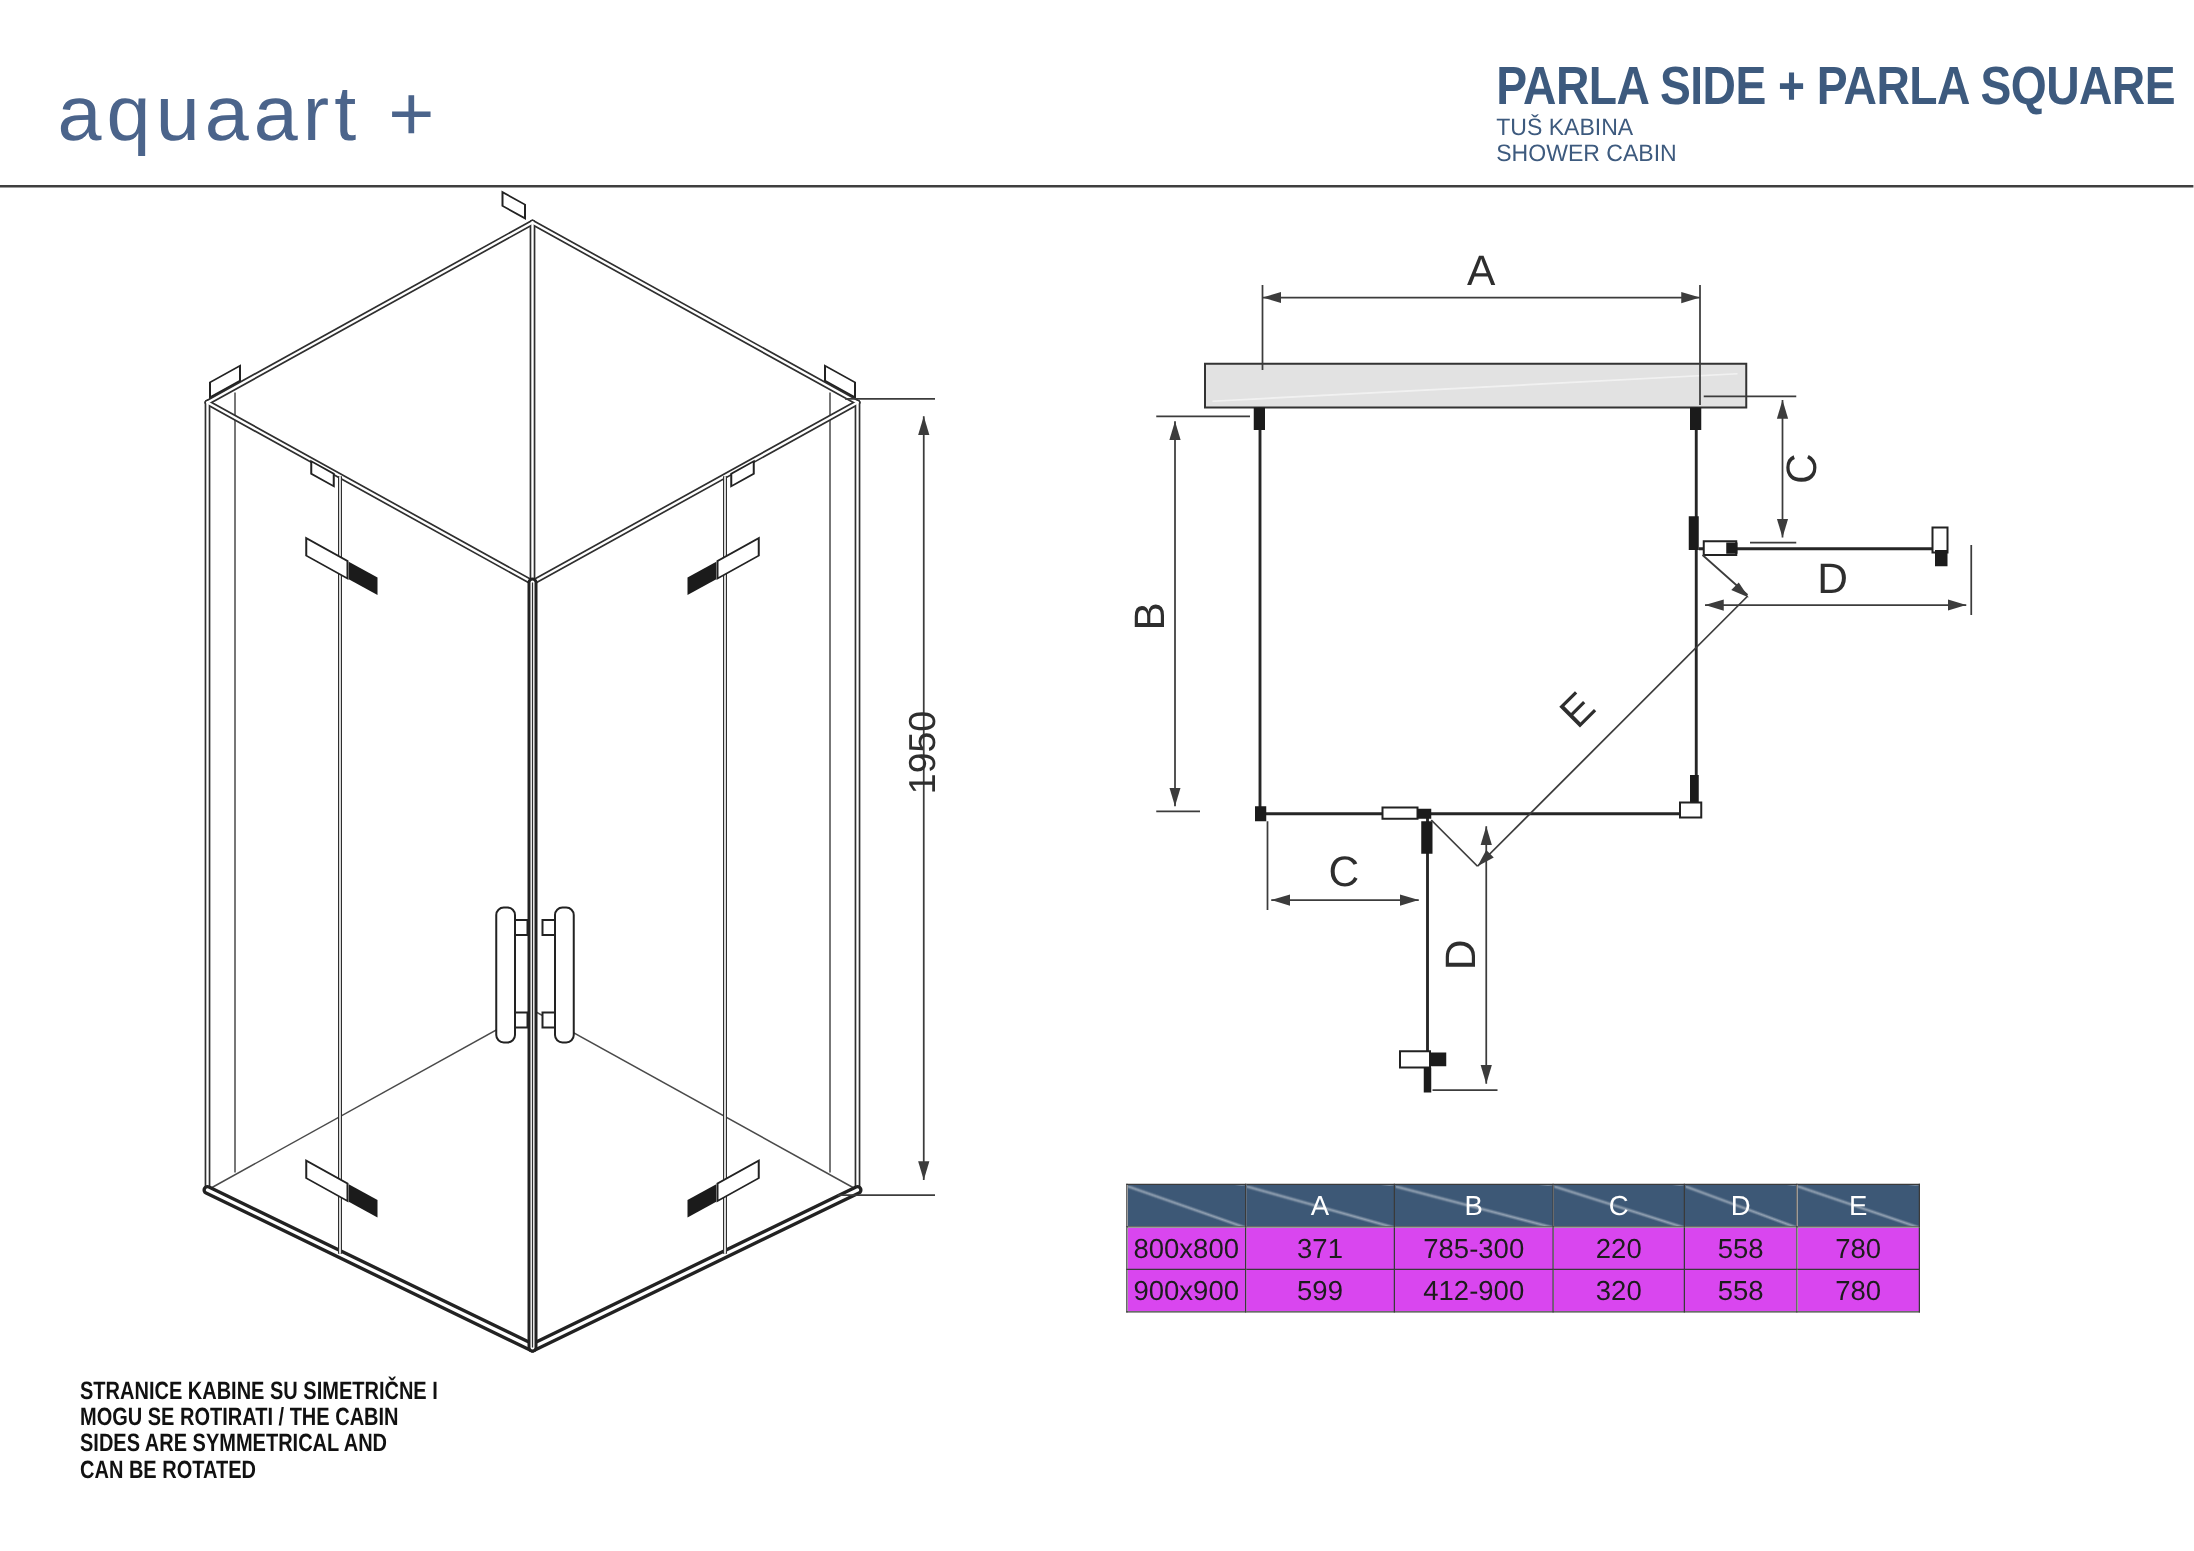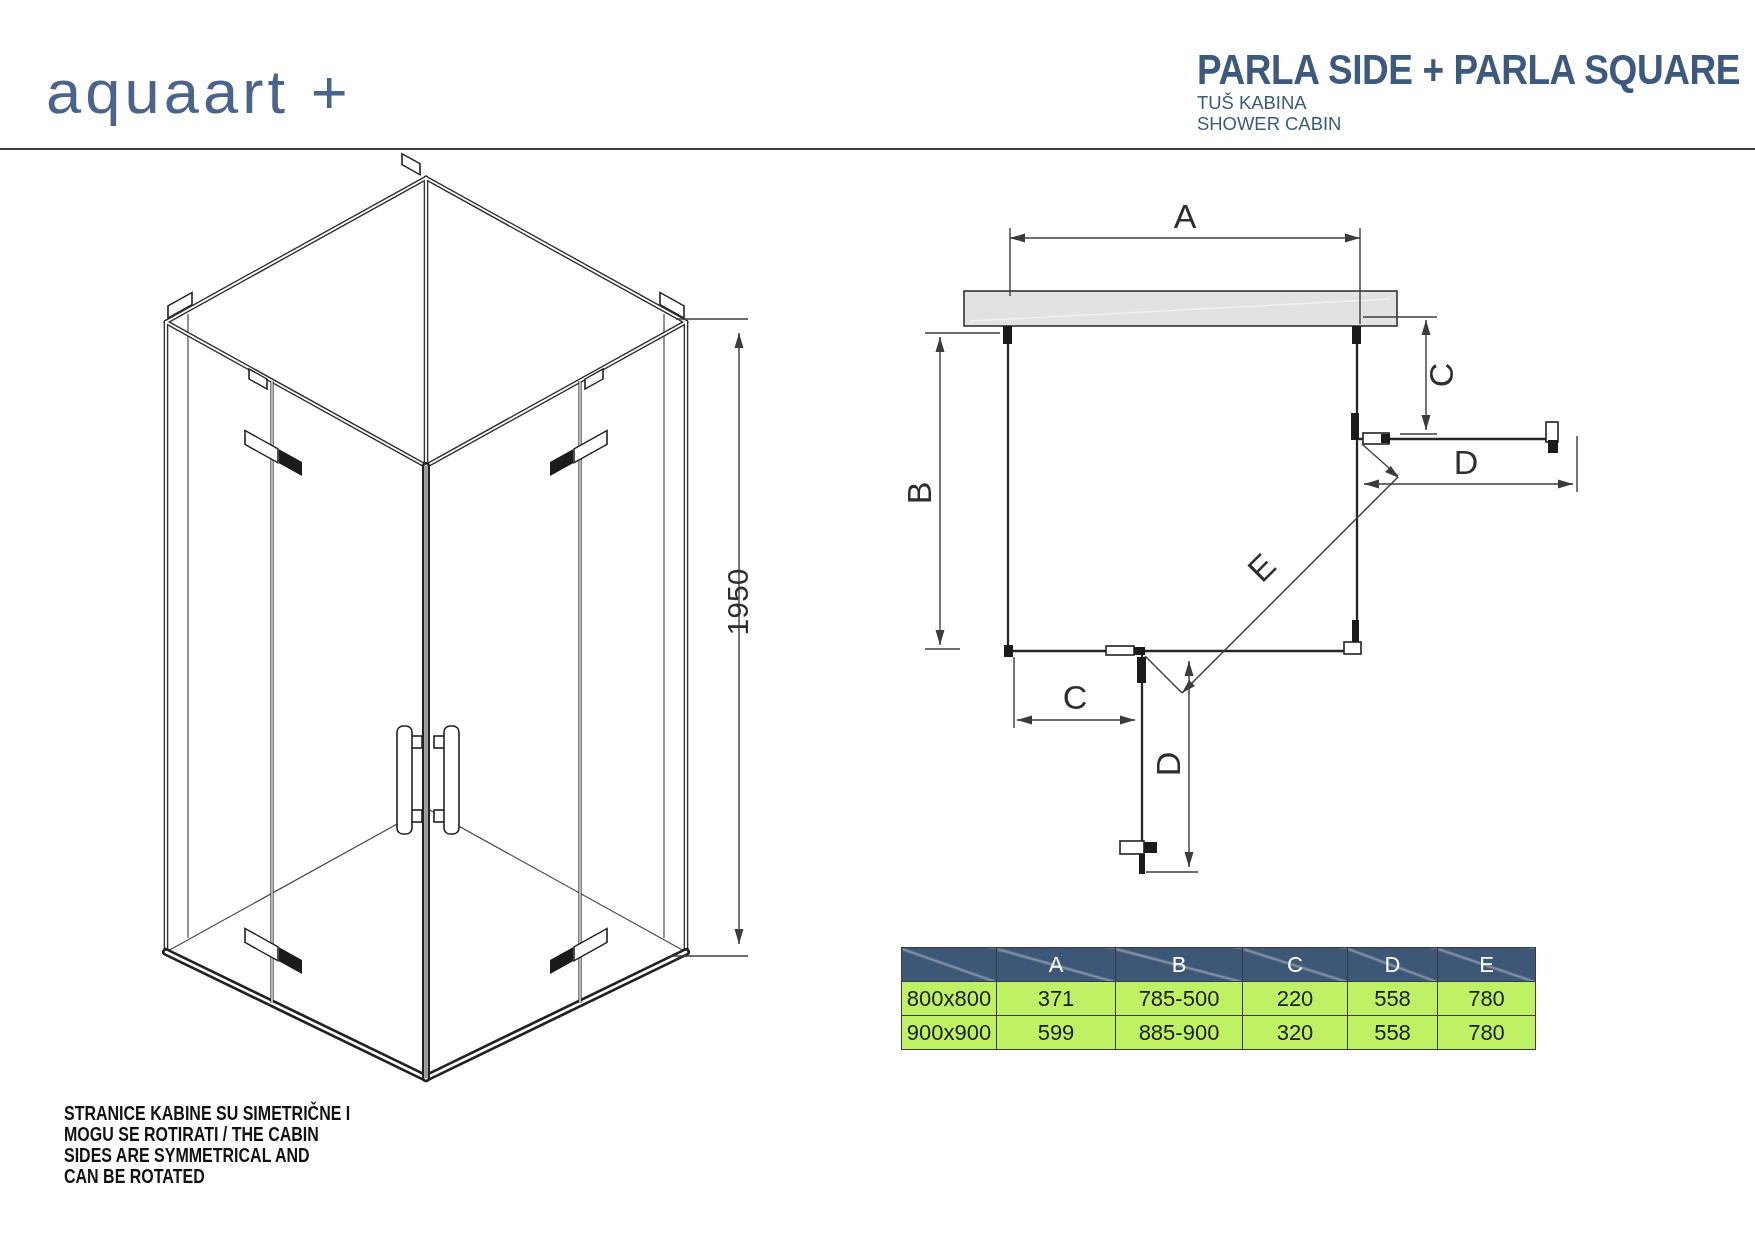--- a/index.html
+++ b/index.html
@@ -29,21 +29,21 @@
   .hw-o{fill:#ffffff;stroke:#222;stroke-width:1.6;}
   .hw-b{fill:#1b1b1b;stroke:none;}
   .dimtxt{fill:#2e2e2e;font-size:34px;font-family:"Liberation Sans",sans-serif;}
   .dimtxt-s{fill:#2e2e2e;font-size:30px;font-family:"Liberation Sans",sans-serif;}
   
   #spec-table{position:absolute;left:901px;top:931px;border-collapse:collapse;table-layout:fixed;}
   #spec-table td,#spec-table th{border:1.6px solid #3a3a3a;padding:0;text-align:center;
         font-size:22px;font-weight:400;height:33px;overflow:hidden;}
   #spec-table thead th{background-color:#3d5876;color:#fff;height:33px;
         background-image:linear-gradient(to top right, transparent 46%, rgba(255,255,255,.45) 49%, transparent 52%);}
-  #spec-table tbody td{background:#bef264;color:#1c1c1c;}
+  #spec-table tbody td{background:#d946ef;color:#1c1c1c;}
   
   #footnote{position:absolute;left:64px;top:1087px;font-size:20px;font-weight:700;
             line-height:21px;color:#111;transform:scaleX(.8);transform-origin:left top;
             white-space:nowrap;letter-spacing:0;}
 </style>
 </head>
 <body>
 
 <div id="sheet">
 
@@ -264,29 +264,29 @@
         <th>B</th>
         <th>C</th>
         <th>D</th>
         <th>E</th>
       </tr>
     </thead>
     <tbody>
       <tr>
         <td>800x800</td>
         <td>371</td>
-        <td>785-500</td>
+        <td>785-300</td>
         <td>220</td>
         <td>558</td>
         <td>780</td>
       </tr>
       <tr>
         <td>900x900</td>
         <td>599</td>
-        <td>885-900</td>
+        <td>412-900</td>
         <td>320</td>
         <td>558</td>
         <td>780</td>
       </tr>
     </tbody>
   </table>
 
   <div id="footnote">
     <div>STRANICE KABINE SU SIMETRIČNE I</div>
     <div>MOGU SE ROTIRATI / THE CABIN</div>

